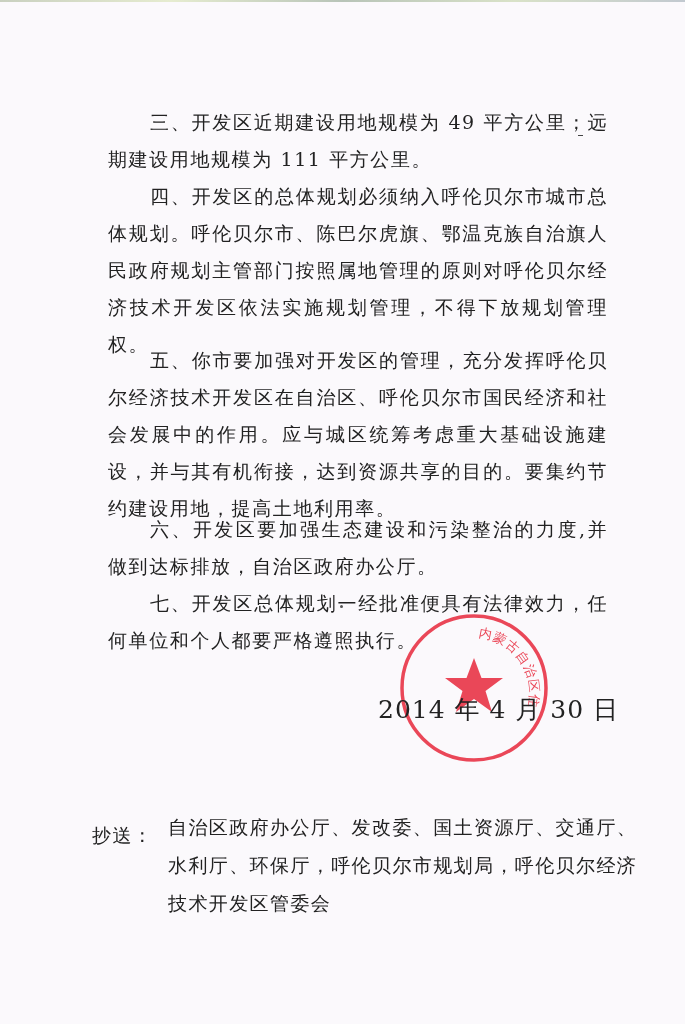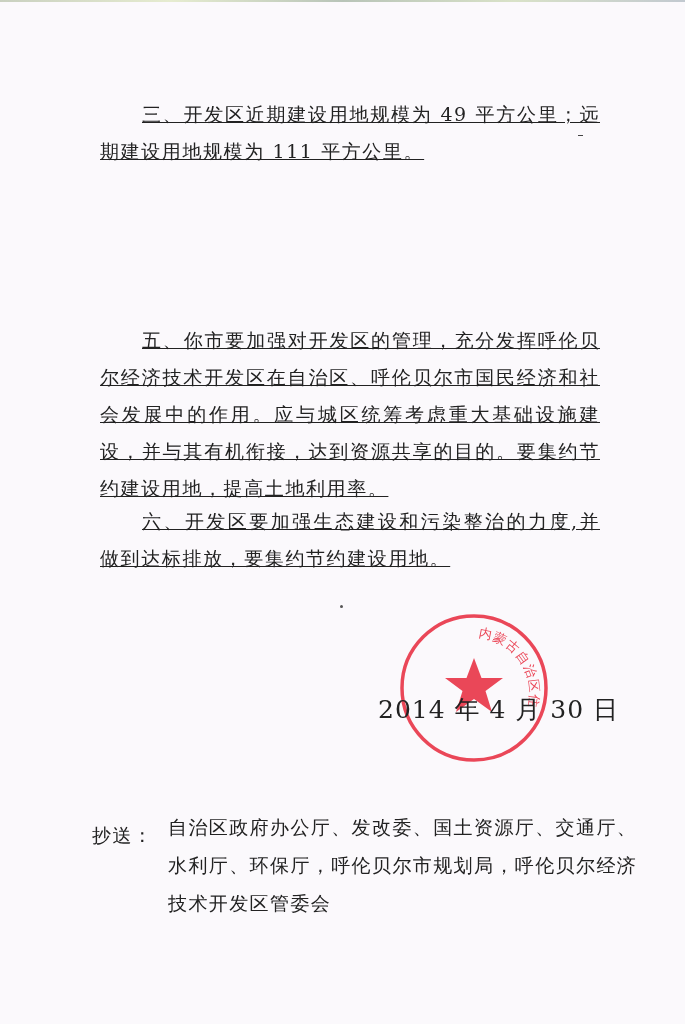--- a/index.html
+++ b/index.html
@@ -20,26 +20,25 @@
   }
   .para {
     position: absolute;
     left: 96px;
     width: 500px;
     font-size: 19px;
     line-height: 37px;
     letter-spacing: 1.6px;
     text-indent: 42px;
     text-align: justify;
-    margin: 4px;
-    text-decoration: underline;
+    margin: 12px;
   }
   .p3 { top: 92px; }
   .p4 { top: 166px; }
-  .p5 { top: 318px; }
+  .p5 { top: 330px; }
   .p6 { top: 499px; }
   .p7 { top: 573px; }
   .date {
     position: absolute;
     left: 378px; top: 693px;
     font-size: 25px;
     letter-spacing: 1px;
     z-index: 2;
   }
   .seal {
@@ -67,22 +66,24 @@
   }
 </style>
 </head>
 <body>
 
 <div class="page">
   <div class="top-edge"></div>
 
   <p class="para p3">三、开发区近期建设用地规模为 49 平方公里；远期建设用地规模为 111 平方公里。</p>
   <div class="dash"></div>
+  <p class="para p4">四、开发区的总体规划必须纳入呼伦贝尔市城市总体规划。呼伦贝尔市、陈巴尔虎旗、鄂温克族自治旗人民政府规划主管部门按照属地管理的原则对呼伦贝尔经济技术开发区依法实施规划管理，不得下放规划管理权。</p>
   <p class="para p5">五、你市要加强对开发区的管理，充分发挥呼伦贝尔经济技术开发区在自治区、呼伦贝尔市国民经济和社会发展中的作用。应与城区统筹考虑重大基础设施建设，并与其有机衔接，达到资源共享的目的。要集约节约建设用地，提高土地利用率。</p>
-  <p class="para p6">六、开发区要加强生态建设和污染整治的力度,并做到达标排放，要集约节约建设用地。</p>
+  <p class="para p6">六、开发区要加强生态建设和污染整治的力度,并做到达标排放，自治区政府办公厅。</p>
+  <p class="para p7">七、开发区总体规划一经批准便具有法律效力，任何单位和个人都要严格遵照执行。</p>
   <div class="dot"></div>
 
   <svg class="seal" viewBox="0 0 152 152">
     <defs>
       <path id="sealArc" d="M 22 96 A 56 56 0 1 1 130 96"></path>
     </defs>
     <circle cx="76" cy="76" r="72" fill="none" stroke="#e8283c" stroke-width="3.5"></circle>
     <text font-size="13" fill="#e8283c" font-family="DejaVu Sans, sans-serif" letter-spacing="1">
       <textPath href="#sealArc" startOffset="52%">内蒙古自治区住房和城乡建设厅</textPath>
     </text>

